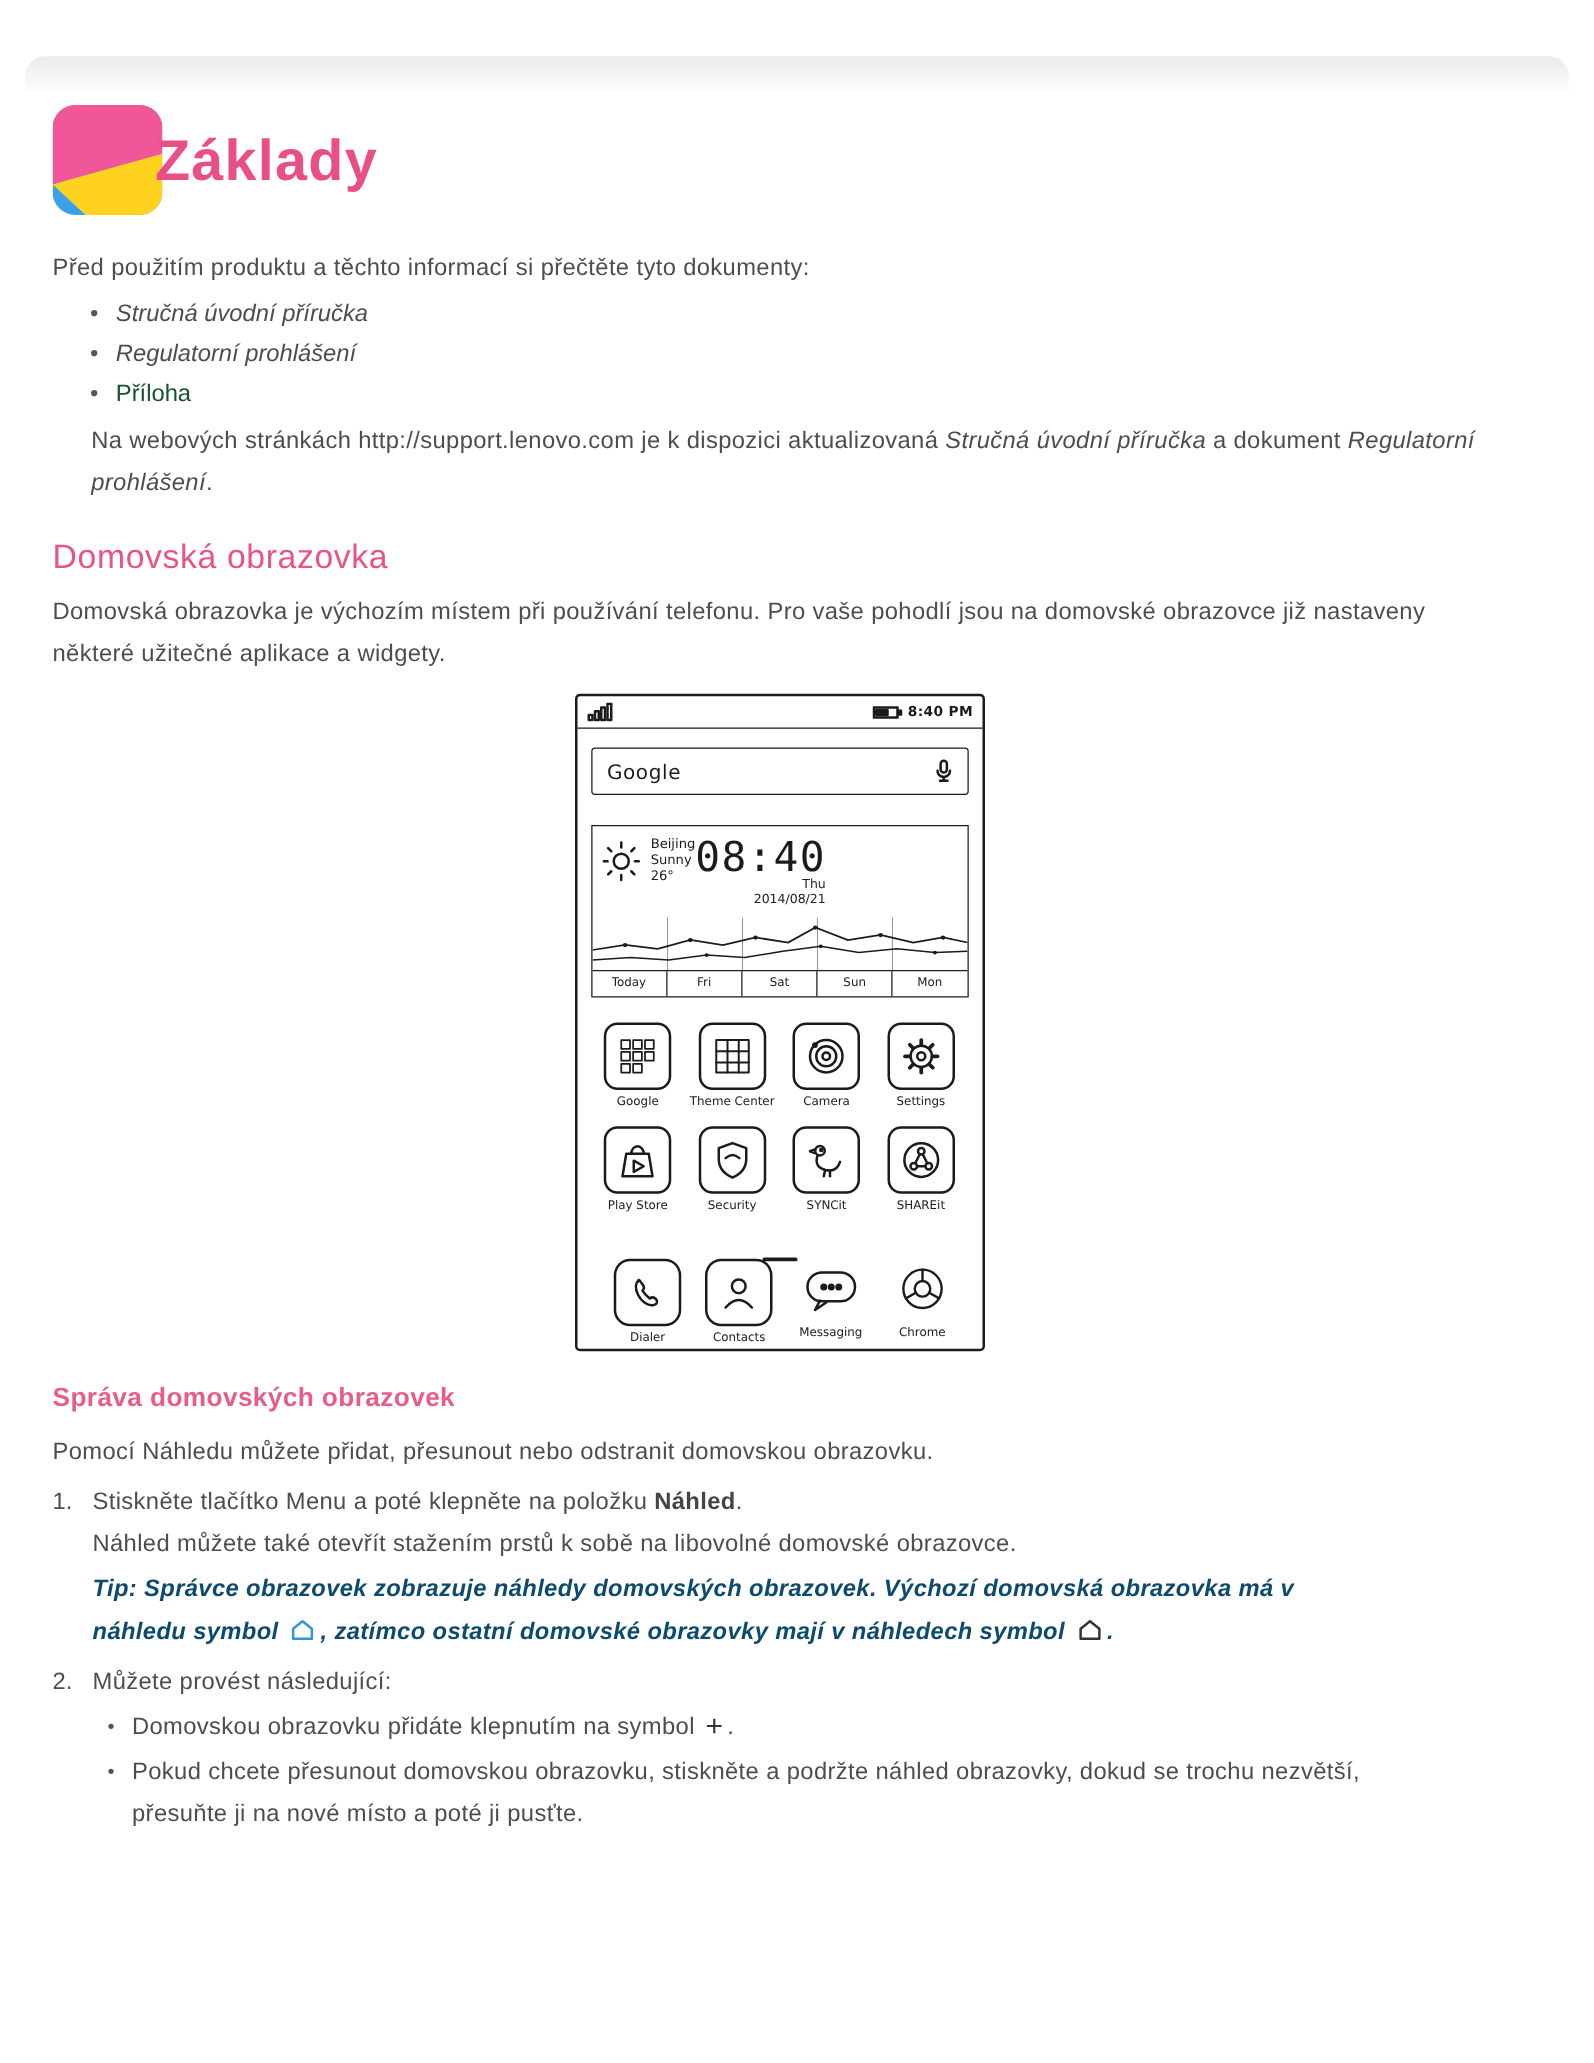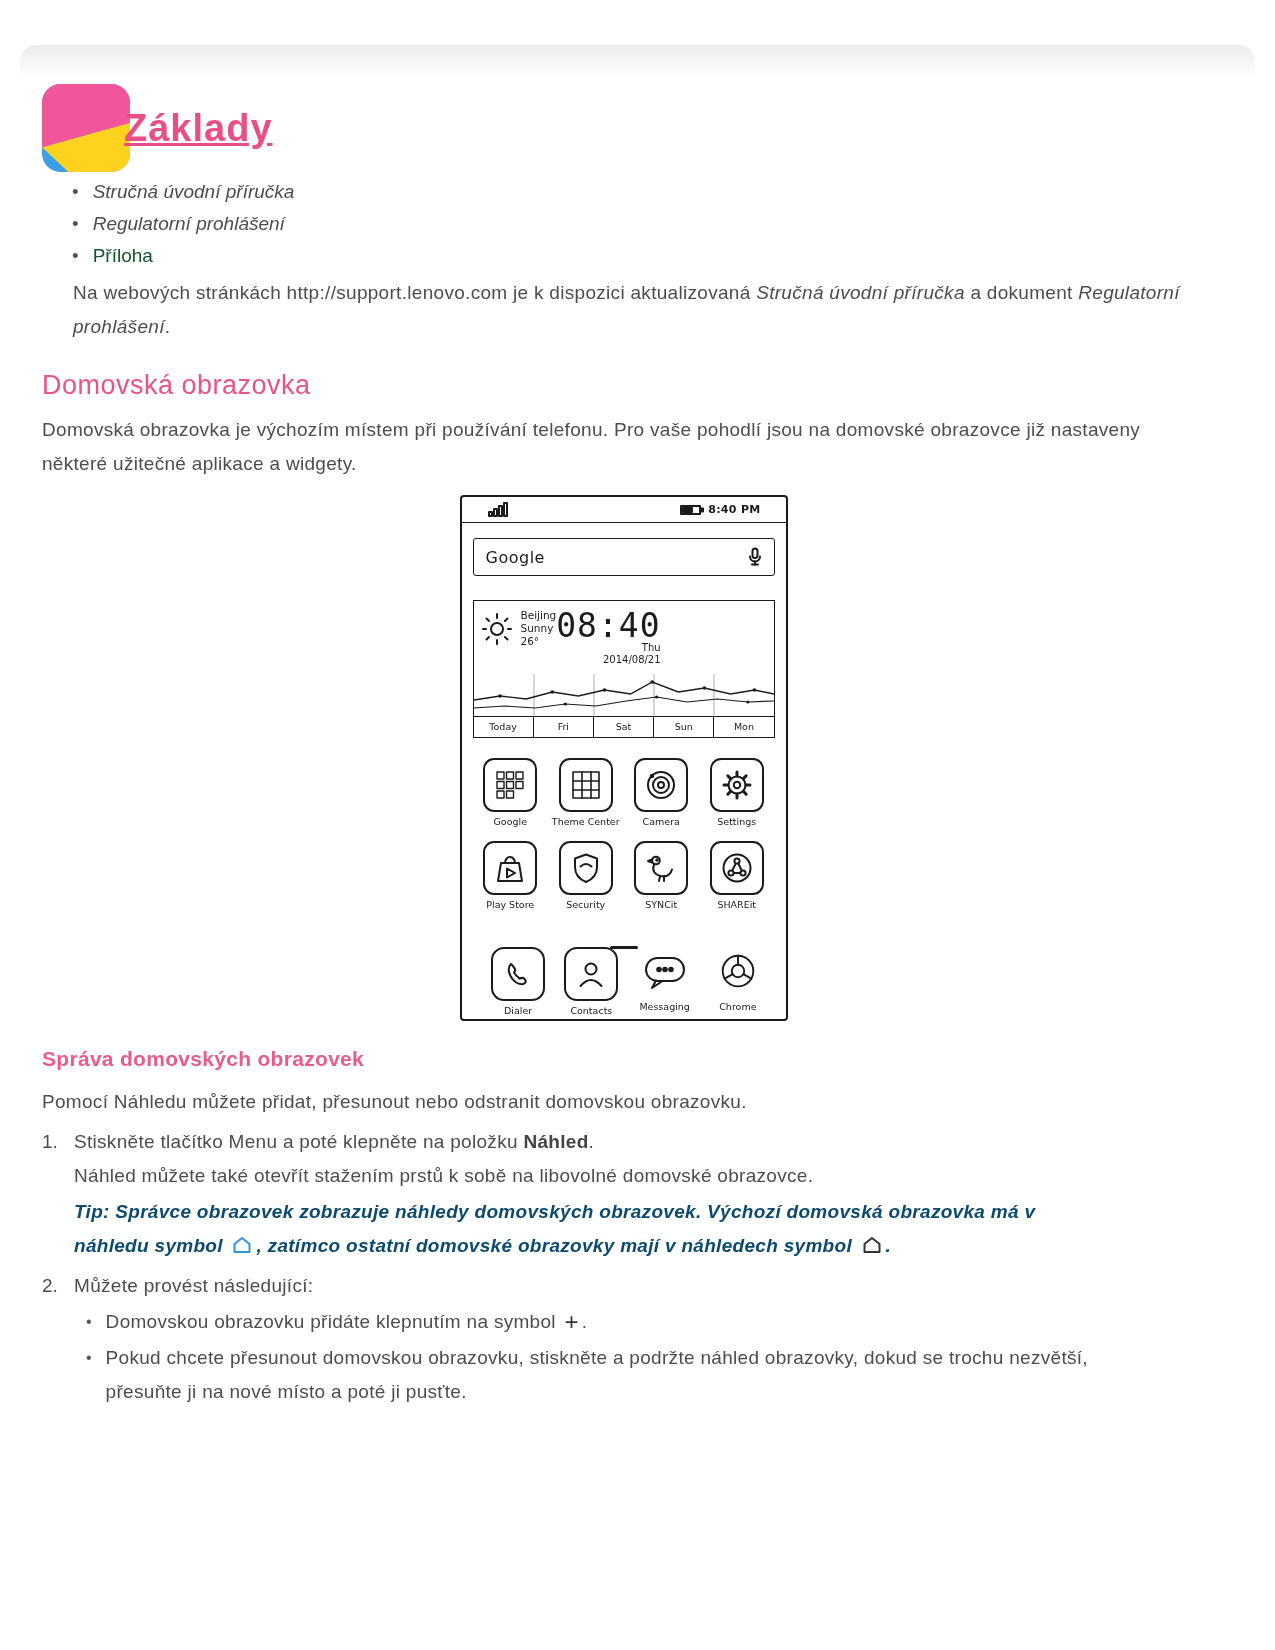--- a/index.html
+++ b/index.html
@@ -5,21 +5,21 @@
   html,body{margin:0;padding:0;}
   body{
     width:1275px;min-height:1650px;background:#ffffff;
     font-family:"Liberation Sans",sans-serif;color:#4d4d4d;position:relative;
   }
   .top-band{position:absolute;top:45px;left:20px;width:1235px;height:70px;
     background:linear-gradient(to bottom,#ebebeb,#ffffff 45%);border-radius:16px 16px 0 0;}
   .content{position:relative;padding:84px 70px 30px 42px;}
   .chapter{display:flex;align-items:center;}
   .chapter-icon{width:88px;height:88px;flex:none;}
-  h1{font-size:38px;font-weight:bold;color:#e84f86;margin:0 0 0 -6px;letter-spacing:1px;text-decoration:underline;}
+  h1{font-size:46px;font-weight:bold;color:#e84f86;margin:0 0 0 -6px;letter-spacing:1px;}
   p{font-size:19px;line-height:34px;letter-spacing:.3px;margin:0;}
   .lead{margin-top:26px;}
   .doc-list{list-style:none;margin:4px 0 0;padding:0 0 0 30px;}
   .doc-list li{display:flex;align-items:baseline;font-size:19px;line-height:32px;}
   .dot{margin-right:14px;color:#555;flex:none;}
   .it{font-style:italic;}
   .link{color:#14532d;text-decoration:none;cursor:pointer;}
   .web{margin-top:4px;max-width:1125px;margin-left:31px;}
   h2{font-size:27px;font-weight:400;color:#e8538a;margin:26px 0 0;letter-spacing:.5px;}
   .home-body{margin-top:12px;max-width:1125px;}
@@ -33,21 +33,21 @@
   .sub{display:flex;margin-top:2px;padding-left:12px;}
   .sub .dot{line-height:34px;}
   .plus{font-size:24px;font-style:normal;font-weight:400;vertical-align:-2px;padding:0 3px;color:#333;}
   .house-svg{vertical-align:-2px;margin:0 4px;}
   b{font-weight:bold;color:#444;}
 
   
   .phone{width:302px;height:522px;border:2px solid #1b1b1b;border-radius:4px;margin:14px auto 0;
     position:relative;padding:0 11px;color:#1b1b1b;font-family:"DejaVu Sans",sans-serif;background:#fff;}
   .statusbar{height:25px;display:flex;align-items:center;justify-content:space-between;
-    border-bottom:1.5px solid #1b1b1b;margin:0 -11px;padding:0 25px;}
+    border-bottom:1.5px solid #1b1b1b;margin:0 -11px;padding:0 7px;}
   .status-right{display:flex;align-items:center;gap:4px;font-size:11px;font-weight:bold;letter-spacing:.3px;}
   .searchbar{margin-top:15px;height:36px;border:1.6px solid #1b1b1b;border-radius:3px;
     display:flex;align-items:center;justify-content:space-between;padding:0 12px;}
   .search-label{font-size:16px;letter-spacing:.5px;}
   .widget{margin-top:24px;border:1.6px solid #1b1b1b;}
   .widget-top{display:flex;justify-content:flex-start;align-items:flex-start;padding:8px 12px 0 8px;}
   .weather{display:flex;gap:5px;align-items:center;}
   .weather-text{font-size:10.5px;line-height:13px;}
   .clockbox{text-align:right;}
   .clock-time{font-size:33px;line-height:33px;letter-spacing:1px;font-family:"DejaVu Sans Mono",monospace;}
@@ -83,20 +83,21 @@
         <g clip-path="url(#rr)">
           <rect x="0" y="0" width="100" height="100" fill="#3aa0e8"></rect>
           <path d="M0,72 L100,44 L100,100 L30,100 Z" fill="#ffd21f"></path>
           <path d="M0,0 H100 V44 L0,72 Z" fill="#f2569a"></path>
         </g>
       </svg>
     </span>
     <h1>Základy</h1>
   </div>
 
+  <p class="lead">Před použitím produktu a těchto informací si přečtěte tyto dokumenty:</p>
 
   <ul class="doc-list">
     <li>
       <span class="dot">•</span>
       <span class="it">Stručná úvodní příručka</span>
     </li>
     <li>
       <span class="dot">•</span>
       <span class="it">Regulatorní prohlášení</span>
     </li>

